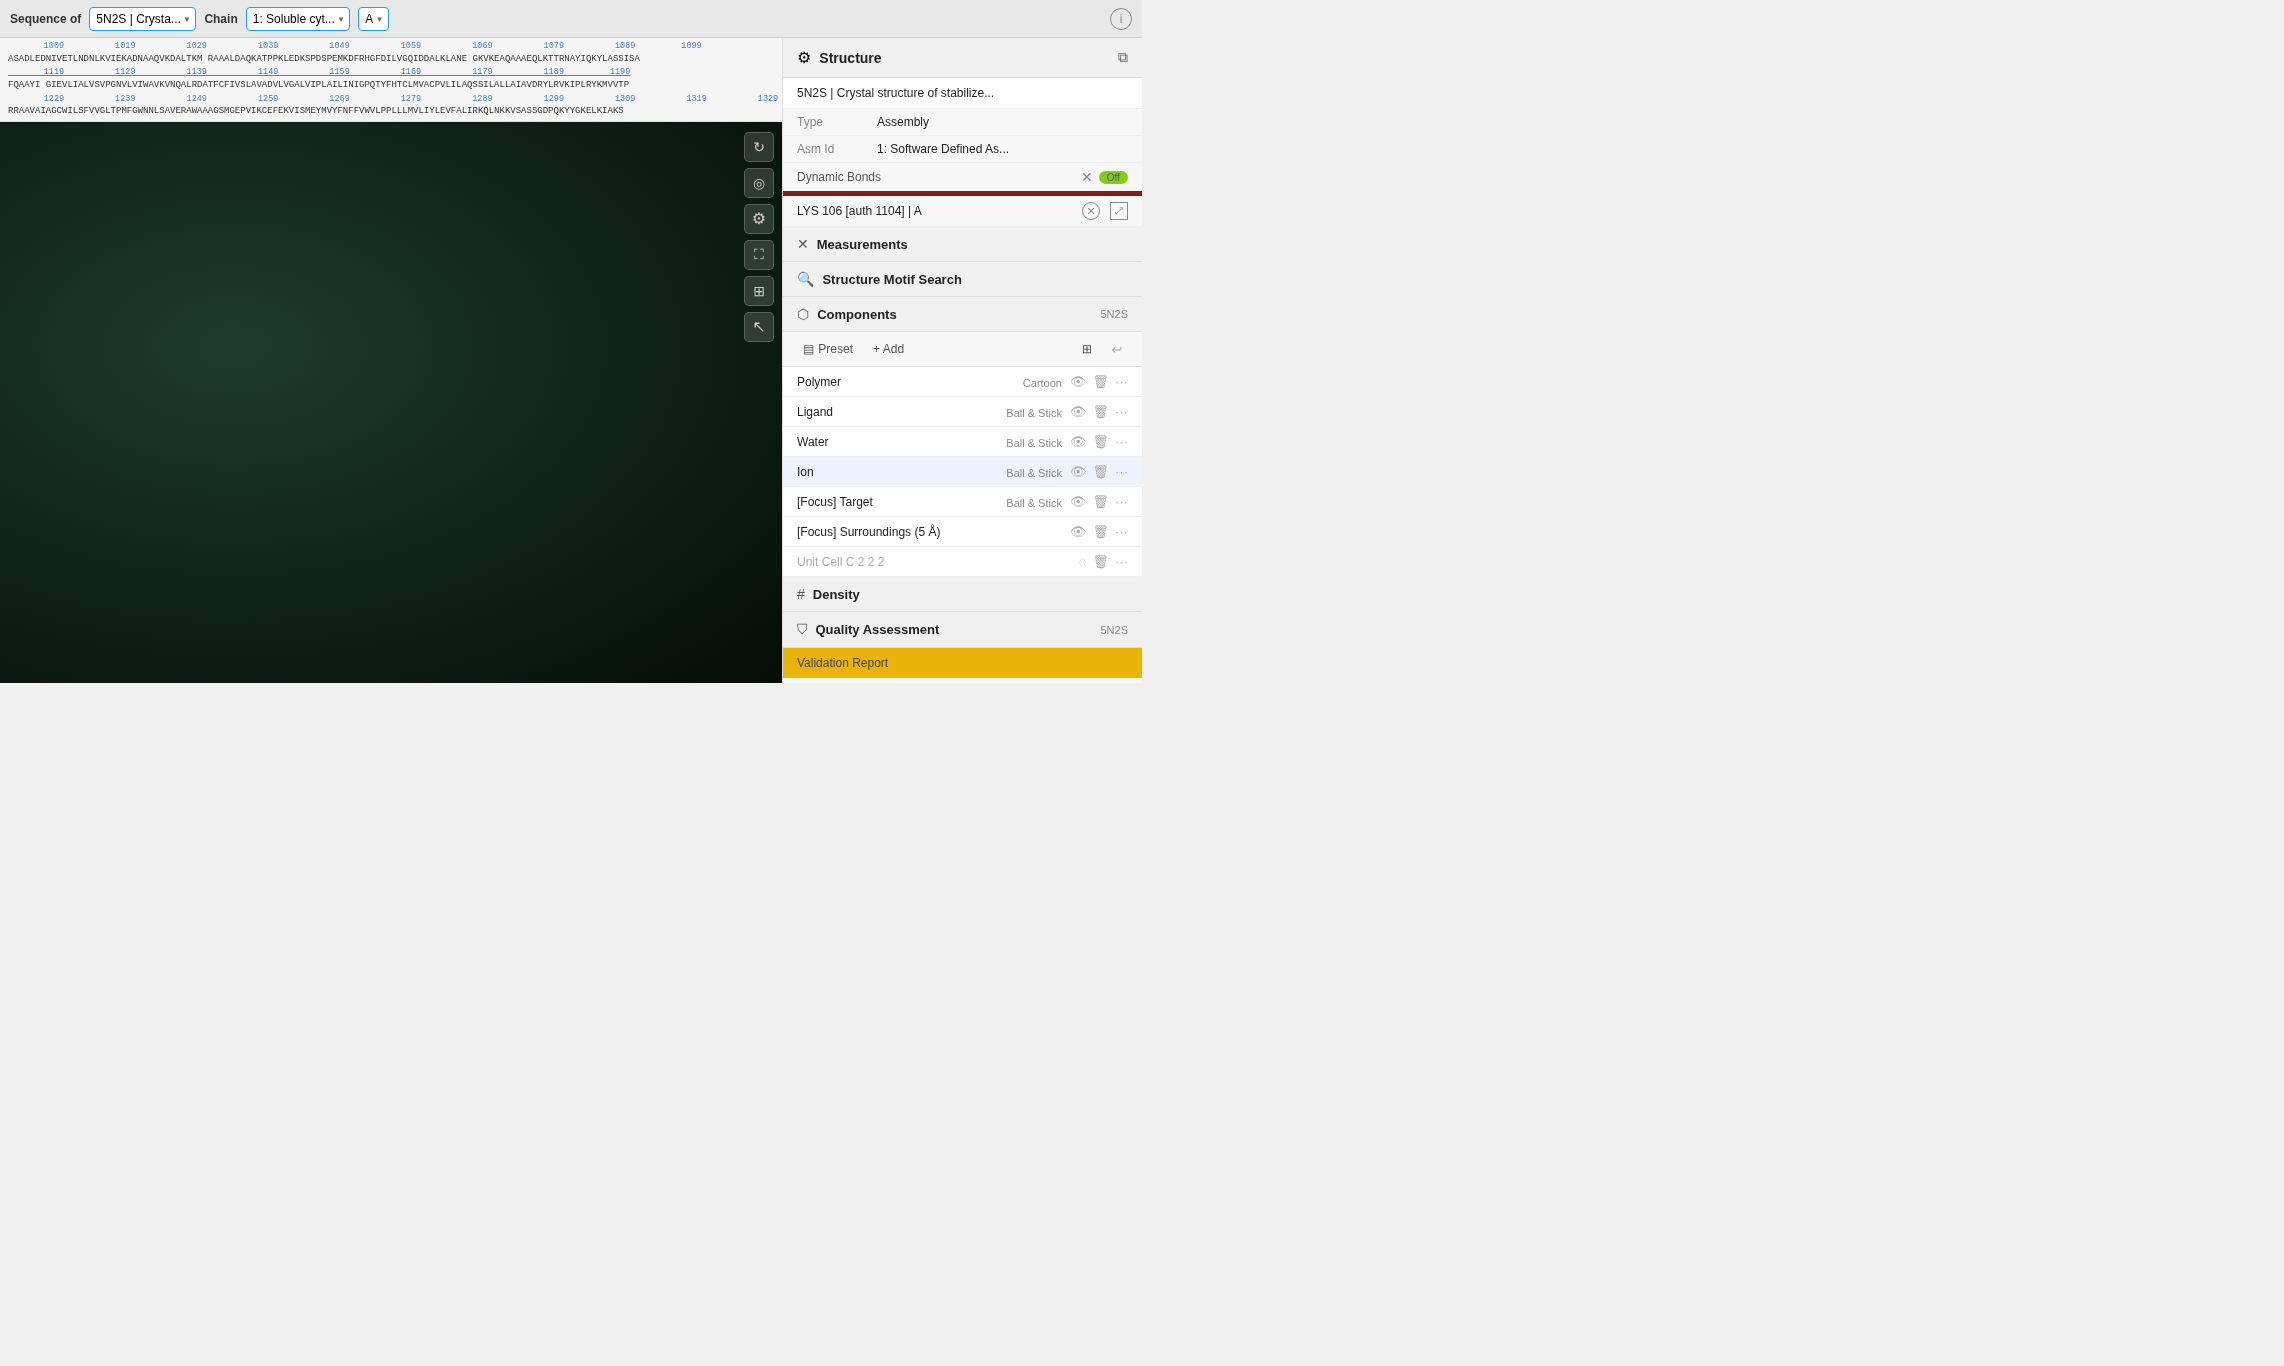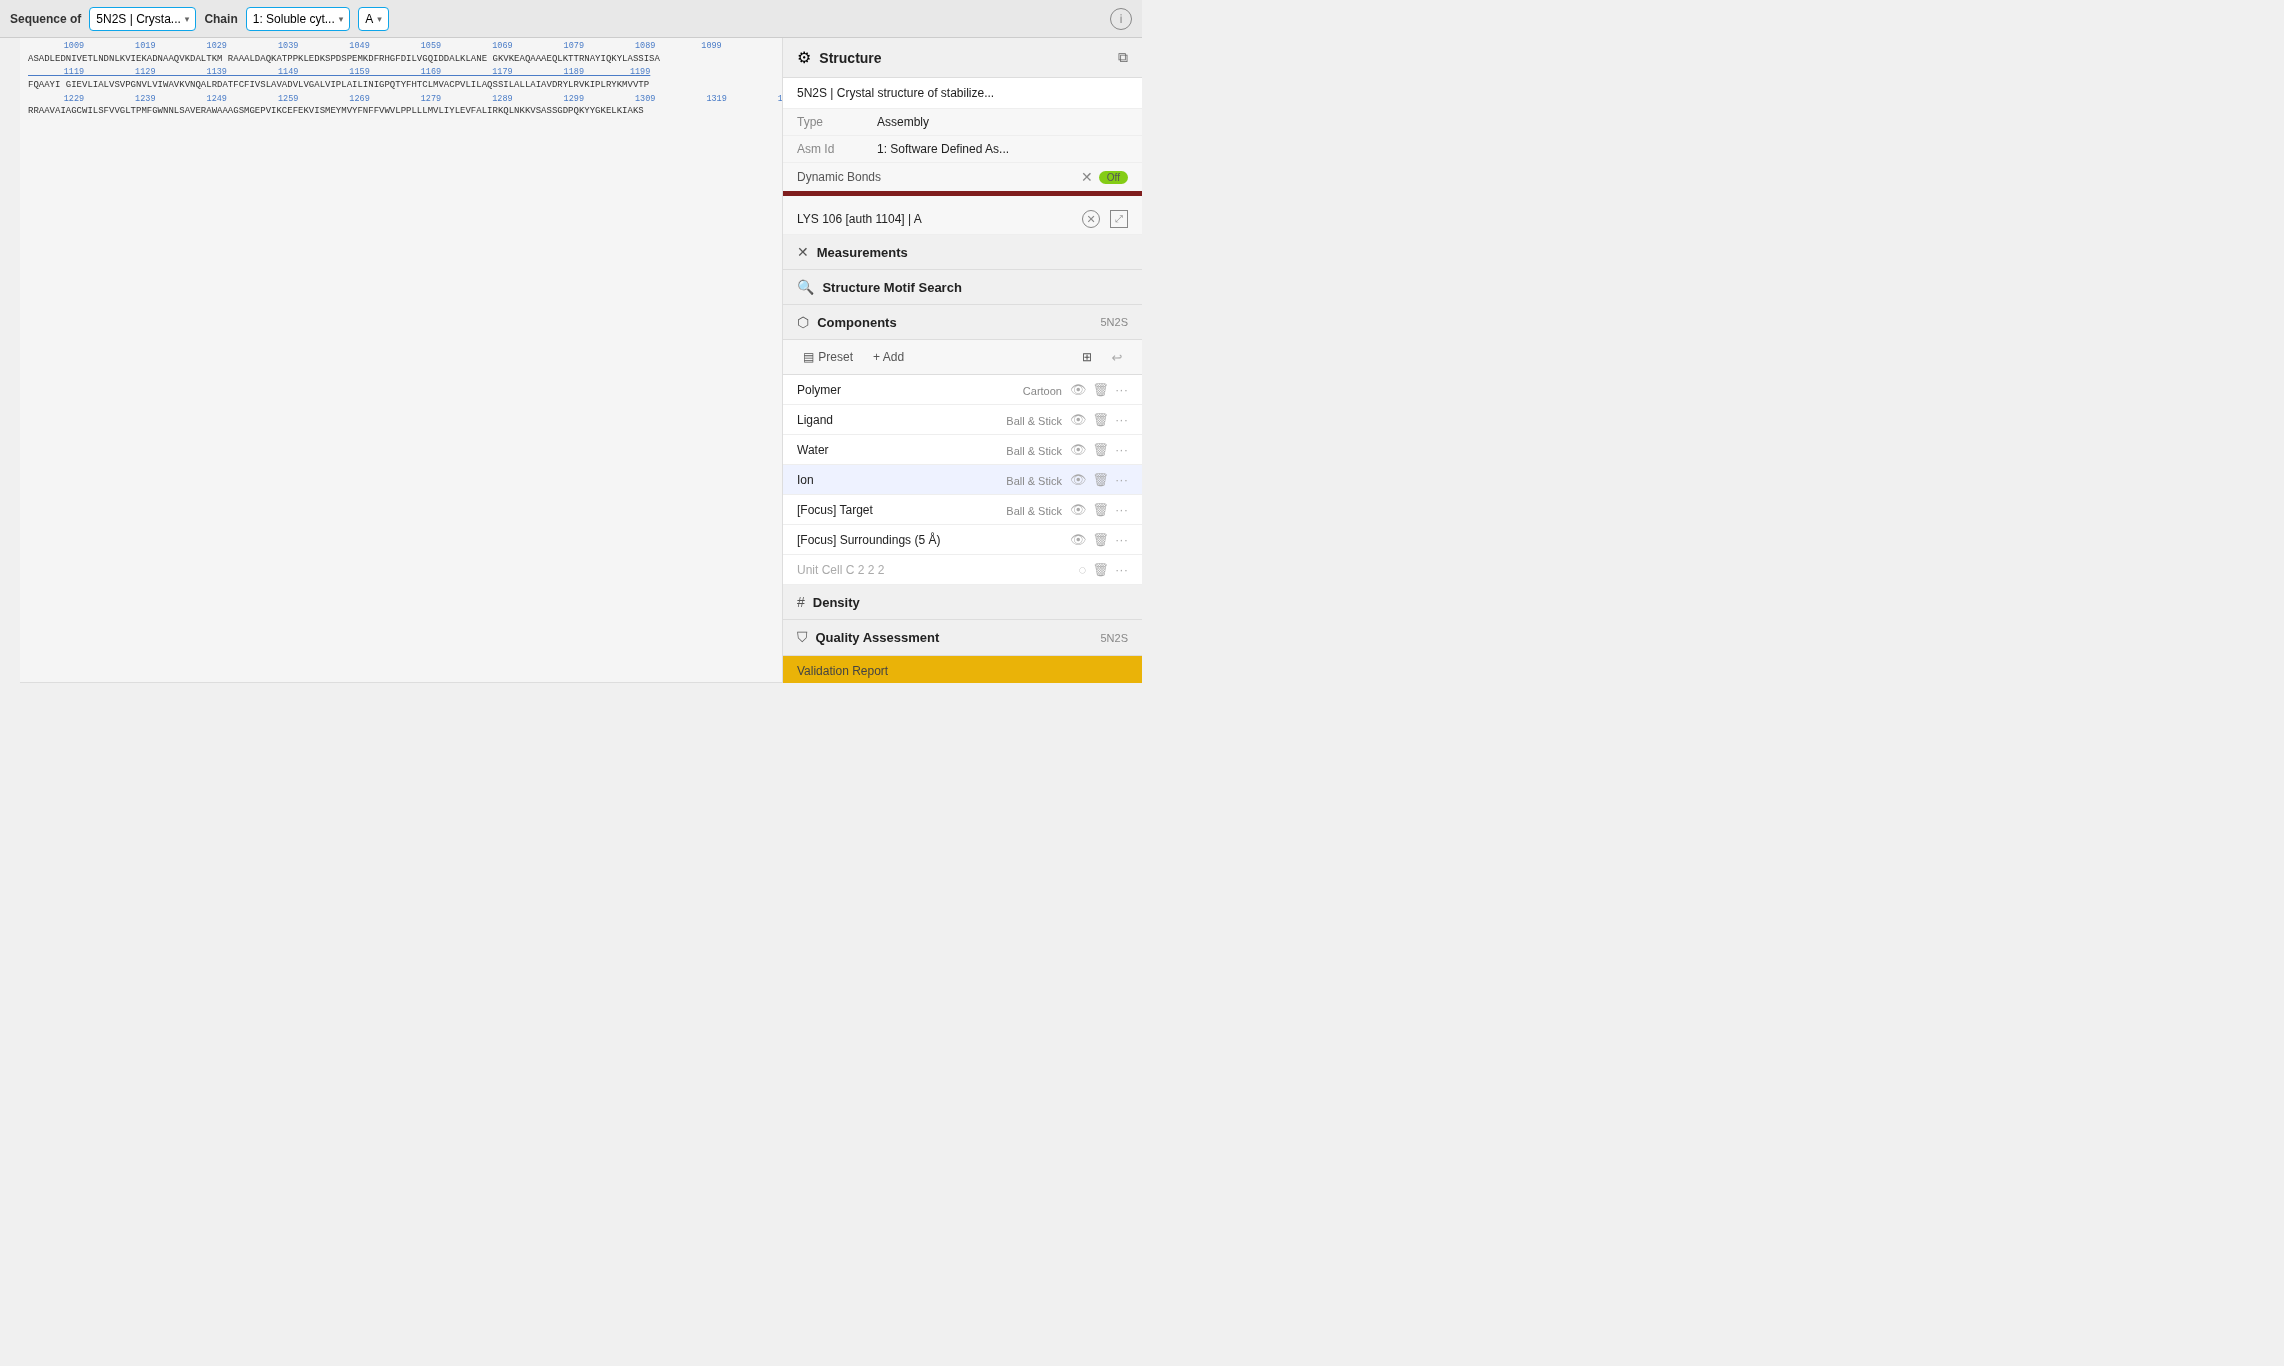--- a/index.html
+++ b/index.html
@@ -52,23 +52,23 @@
     .main-layout {
       display: flex;
       flex: 1;
       overflow: hidden;
     }
 
     
     .viewer-area {
       flex: 1;
       display: flex;
+      flex-direction: column;
       position: relative;
       overflow: hidden;
-      padding-left: 20px;
     }
 
     
     .sequence-bar {
       background: #f5f5f5;
       border-bottom: 1px solid #ddd;
       padding: 2px 8px;
       font-size: 9.5px;
       font-family: 'Courier New', monospace;
       color: #555;
@@ -191,21 +191,20 @@
     }
 
     
     .lys-row {
       display: flex;
       align-items: center;
       padding: 6px 14px;
       border-bottom: 1px solid #eee;
       font-size: 12px;
       gap: 6px;
-      margin-top: 8px;
     }
     .lys-row .lys-label { color: #222; font-weight: 500; }
     .circle-x-btn {
       width: 18px; height: 18px;
       border-radius: 50%;
       border: 1.5px solid #888;
       display: flex; align-items: center; justify-content: center;
       font-size: 11px; color: #888; cursor: pointer;
       margin-left: auto;
     }

